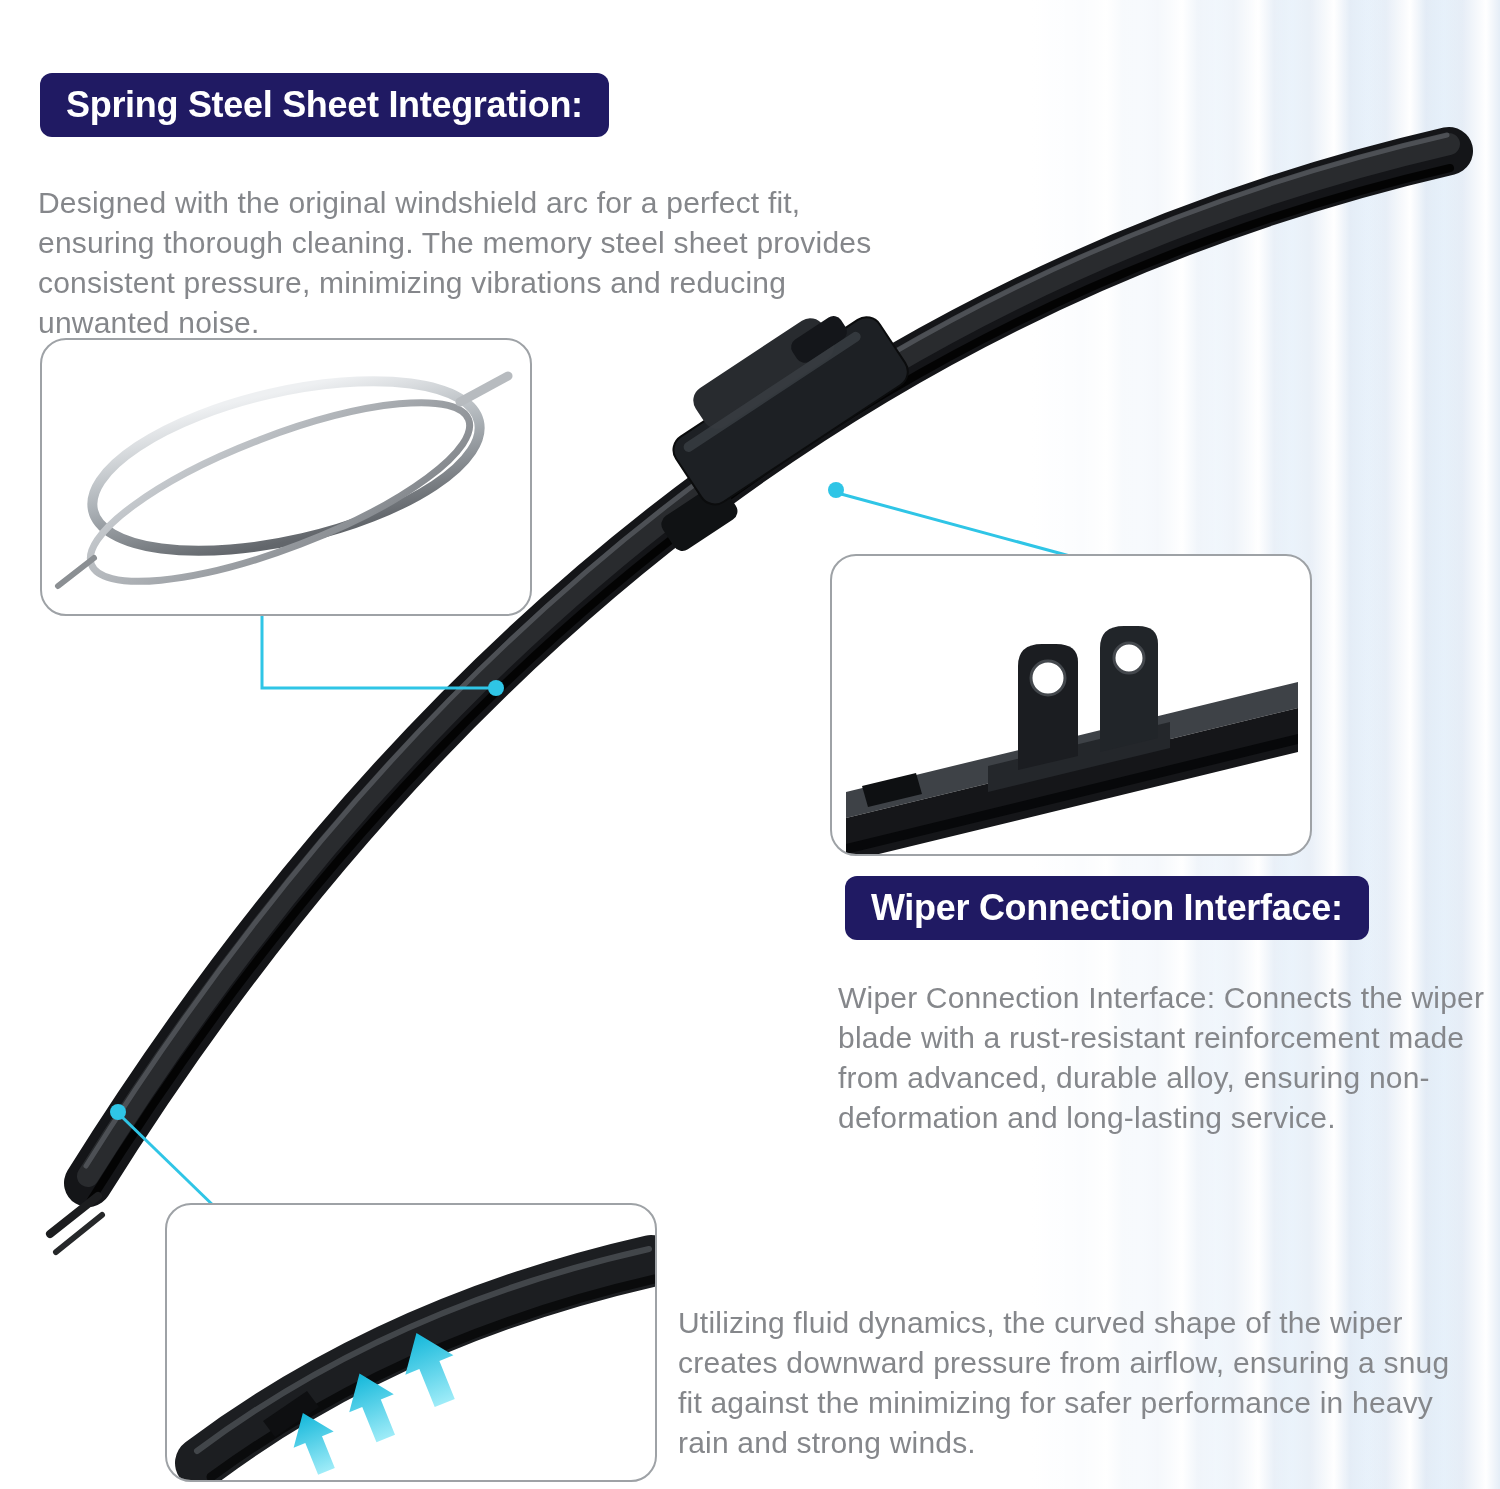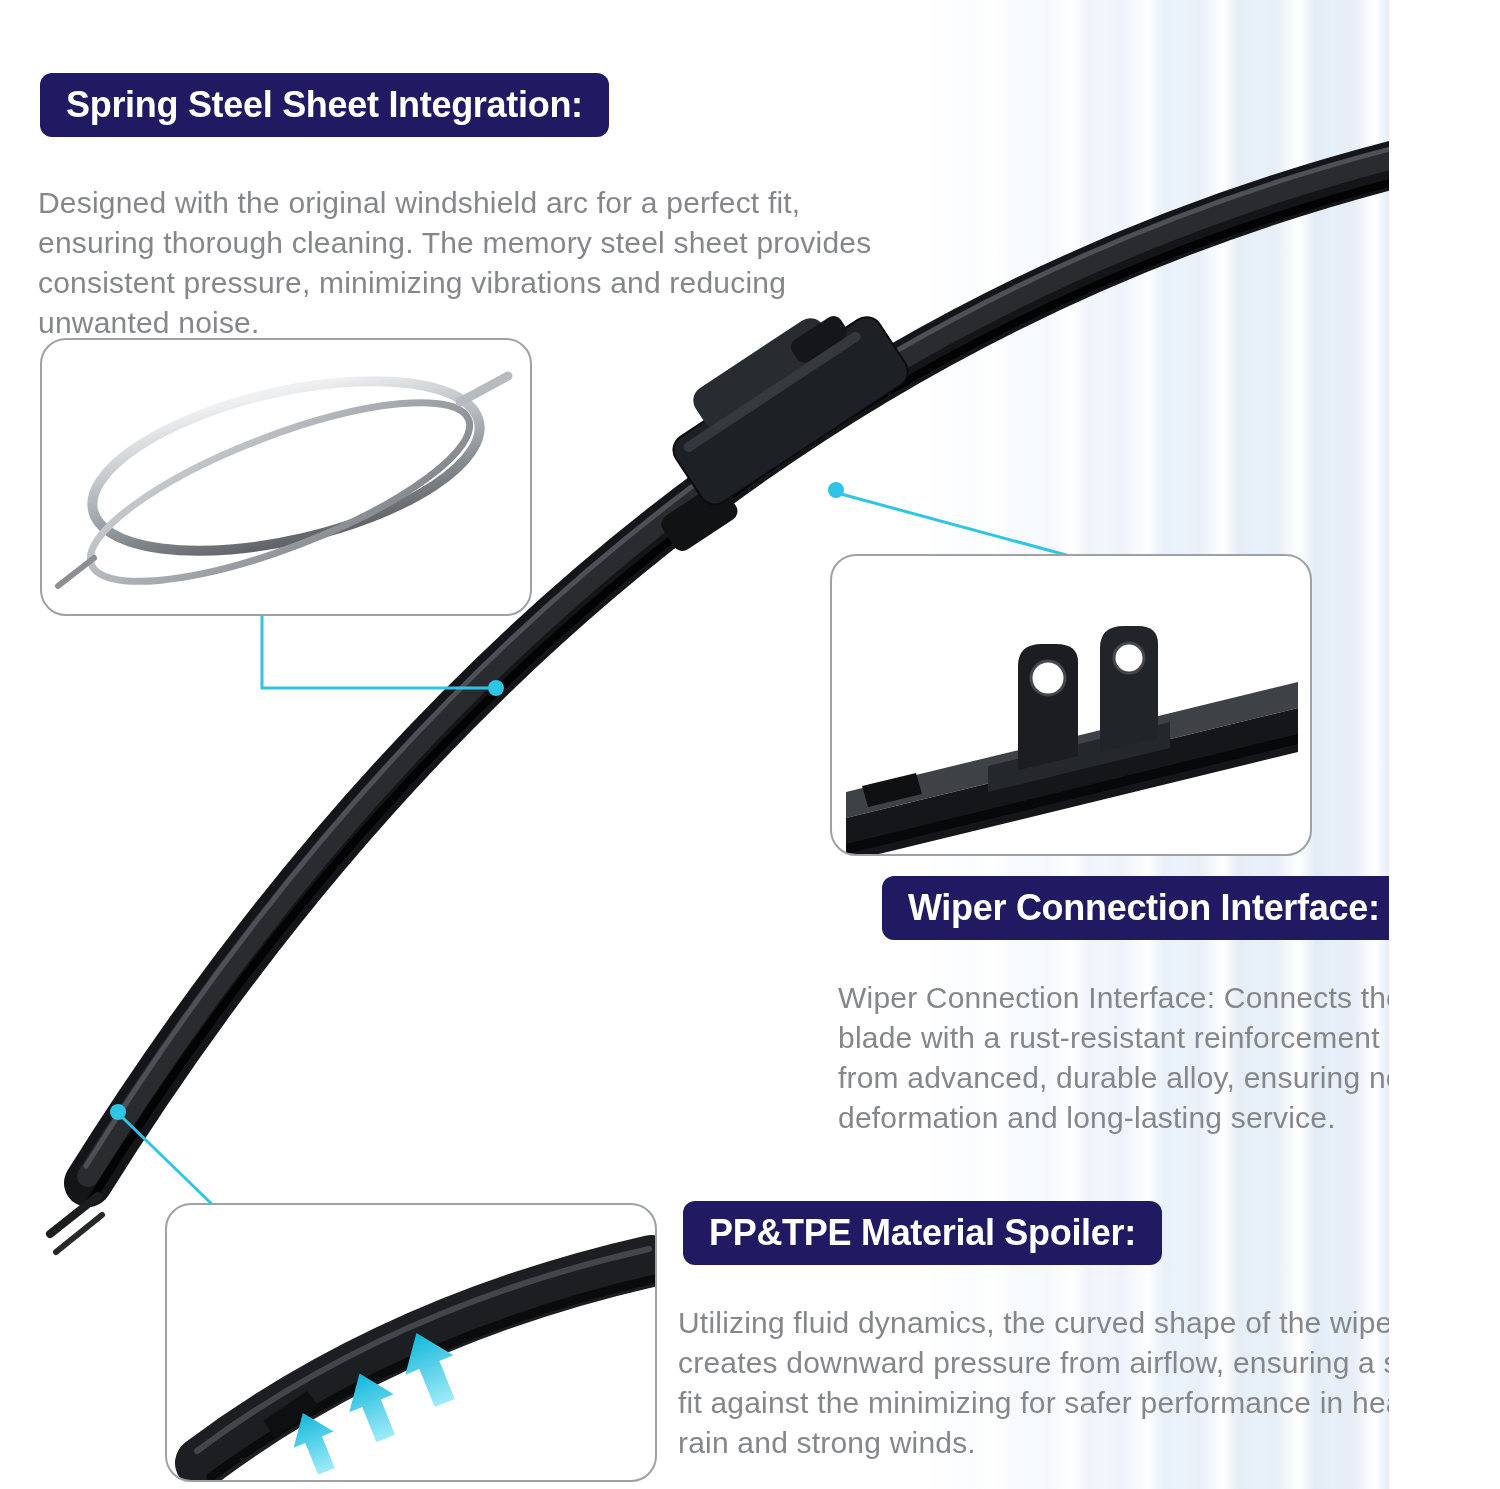--- a/index.html
+++ b/index.html
@@ -4,21 +4,21 @@
 <style>
   :root{
     --badge-bg:#201a63;
     --badge-text:#ffffff;
     --body-text:#85878b;
     --accent:#2fc5e6;
     --box-border:#9ea2a6;
   }
   *{margin:0;padding:0;box-sizing:border-box;}
   body{font-family:"Liberation Sans",sans-serif;background:#ffffff;}
-  .canvas{position:relative;width:1389px;height:1489px;background:#ffffff;overflow:hidden;padding-left:36px;}
+  .canvas{position:relative;width:1500px;height:1489px;background:#ffffff;overflow:hidden;padding-left:36px;}
 
   
   .bg-streaks{position:absolute;top:0;right:0;width:470px;height:100%;
     background:repeating-linear-gradient(90deg,
       rgba(201,218,238,0) 0px,
       rgba(201,218,238,0.55) 16px,
       rgba(228,239,250,0.95) 34px,
       rgba(190,209,233,0.40) 52px,
       rgba(255,255,255,0) 76px);}
   .bg-streaks-fade{position:absolute;top:0;right:0;width:470px;height:100%;
@@ -33,21 +33,21 @@
 
   .photo-box{position:absolute;background:#ffffff;border:2px solid var(--box-border);
     border-radius:26px;overflow:hidden;}
   .photo-box svg{display:block;width:100%;height:100%;}
 
   #badge-spring{left:40px;top:73px;}
   #para-spring{left:38px;top:163px;width:875px;}
   #box-spring{left:40px;top:338px;width:492px;height:278px;}
 
   #box-connection{left:830px;top:554px;width:482px;height:302px;}
-  #badge-connection{left:882px;top:876px;}
+  #badge-connection{left:845px;top:876px;}
   #para-connection{left:838px;top:958px;width:665px;}
 
   #badge-spoiler{left:683px;top:1201px;}
   #para-spoiler{left:678px;top:1283px;width:800px;}
   #box-spoiler{left:165px;top:1203px;width:492px;height:279px;}
 </style>
 </head>
 <body>
 
 <div class="canvas">
@@ -148,16 +148,15 @@
       </g>
     </svg>
   </div>
 
   <div class="badge" id="badge-spring">Spring Steel Sheet Integration:</div>
   <div class="para" id="para-spring">Designed with the original windshield arc for a perfect fit, ensuring thorough cleaning. The memory steel sheet provides consistent pressure, minimizing vibrations and reducing unwanted noise.</div>
 
   <div class="badge" id="badge-connection">Wiper Connection Interface:</div>
   <div class="para" id="para-connection">Wiper Connection Interface: Connects the wiper blade with a rust-resistant reinforcement made from advanced, durable alloy, ensuring non-deformation and long-lasting service.</div>
 
-  <div class="badge" id="badge-spoiler">PP&amp;TPE Material Spoiler:</div>
   <div class="para" id="para-spoiler">Utilizing fluid dynamics, the curved shape of the wiper creates downward pressure from airflow, ensuring a snug fit against the minimizing for safer performance in heavy rain and strong winds.</div>
 
 </div>
 
 </body></html>

